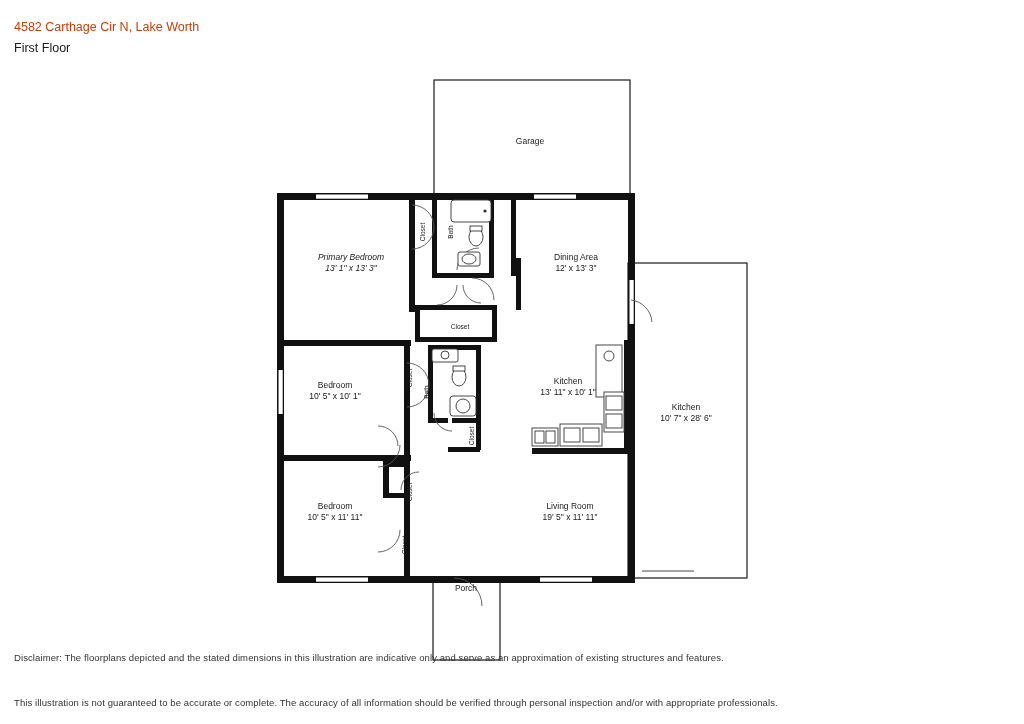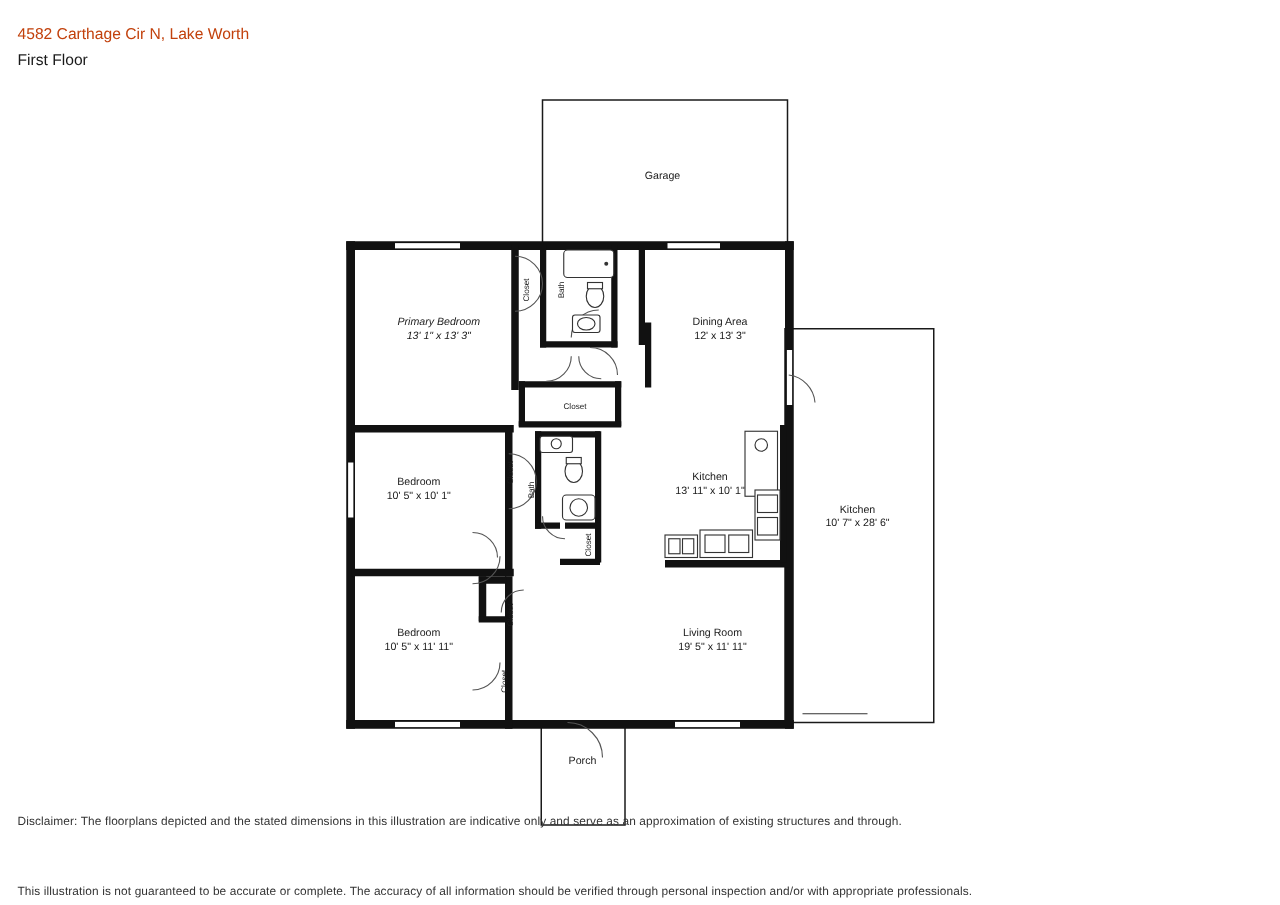--- a/index.html
+++ b/index.html
@@ -43,21 +43,21 @@
 
   .disclaimer {
     position: absolute;
     left: 14px;
     font-size: 9.5px;
     color: #333333;
     line-height: 13px;
     letter-spacing: 0.01em;
   }
   #disclaimer-1 { top: 651px; }
-  #disclaimer-2 { top: 696px; margin-top: 11px; }
+  #disclaimer-2 { top: 696px; }
 
   
   .room-label {
     position: absolute;
     text-align: center;
     font-size: 8.5px;
     color: #1a1a1a;
     line-height: 11px;
     white-space: nowrap;
     transform: translate(-50%, -50%);
@@ -239,30 +239,30 @@
     <span class="dim">10' 7" x 28' 6"</span>
   </div>
   <div class="room-label" style="left:335px; top:512px;">
     <span>Bedroom</span>
     <span class="dim">10' 5" x 11' 11"</span>
   </div>
   <div class="room-label" style="left:522px; top:512px;margin-left:48px;">
     <span>Living Room</span>
     <span class="dim">19' 5" x 11' 11"</span>
   </div>
-  <div class="room-label" style="left:466px; top:609px;text-align:center;">
+  <div class="room-label" style="left:466px; top:588px;text-align:center;">
     <span>Porch</span>
   </div>
 </div>
 
 <div id="small-labels">
   <div class="small-label vert" style="left:422px; top:232px;">Closet</div>
   <div class="small-label vert" style="left:450px; top:232px;">Bath</div>
   <div class="small-label" style="left:460px; top:326px;">Closet</div>
   <div class="small-label vert" style="left:409px; top:378px;">Closet</div>
   <div class="small-label vert" style="left:426px; top:392px;">Bath</div>
   <div class="small-label vert" style="left:471px; top:436px;">Closet</div>
   <div class="small-label vert" style="left:409px; top:492px;">Closet</div>
   <div class="small-label vert" style="left:404px; top:545px;">Closet</div>
 </div>
 
-<div class="disclaimer" id="disclaimer-1">Disclaimer: The floorplans depicted and the stated dimensions in this illustration are indicative only and serve as an approximation of existing structures and through.</div>
+<div class="disclaimer" id="disclaimer-1">Disclaimer: The floorplans depicted and the stated dimensions in this illustration are indicative only and serve as an approximation of existing structures and features.</div>
 <div class="disclaimer" id="disclaimer-2">This illustration is not guaranteed to be accurate or complete. The accuracy of all information should be verified through personal inspection and/or with appropriate professionals.</div>
 
 </body></html>

